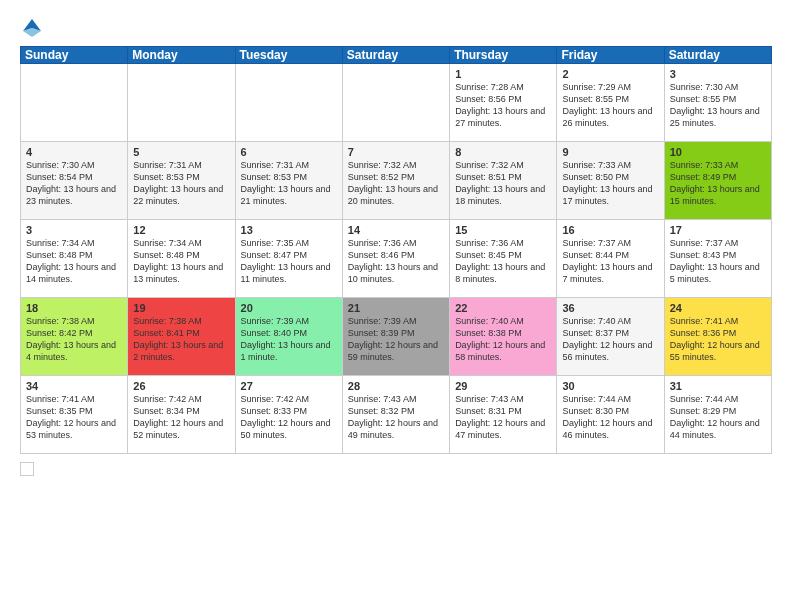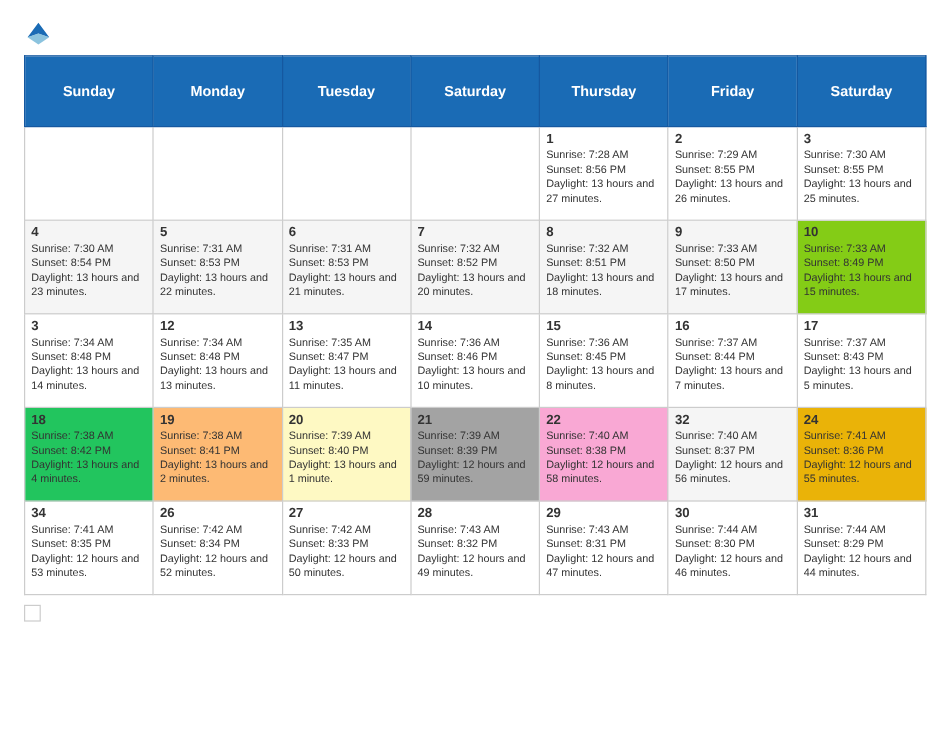--- a/index.html
+++ b/index.html
@@ -54,22 +54,22 @@
     .calendar {
       width: 100%;
       border-collapse: collapse;
       border: 1px solid #ccc;
     }
     .calendar th {
       background: #1a6bb5;
       color: #fff;
       font-size: 12px;
       font-weight: bold;
-      padding: 22px 4px;
-      text-align: center;
+      padding: 1px 4px;
+      text-align: left;
       border: 1px solid #1558a0;
     }
     .calendar td {
       width: 107px;
       vertical-align: top;
       padding: 4px 5px;
       font-size: 9.5px;
       color: #333;
       border: 1px solid #ccc;
       background: #fff;
@@ -253,57 +253,57 @@
 Daylight: 13 hours and 7 minutes.</div>
         </td>
         <td>
           <span class="day-num">17</span>
           <div class="day-info" style="white-space: pre-line;">Sunrise: 7:37 AM
 Sunset: 8:43 PM
 Daylight: 13 hours and 5 minutes.</div>
         </td>
       </tr>
       <tr>
-        <td style="background: #22c55e;">
+        <td style="background: #bef264;">
           <span class="day-num">18</span>
           <div class="day-info" style="white-space: pre-line;">Sunrise: 7:38 AM
 Sunset: 8:42 PM
 Daylight: 13 hours and 4 minutes.</div>
         </td>
-        <td style="background: #fdba74;">
+        <td style="background: #ef4444;">
           <span class="day-num">19</span>
           <div class="day-info" style="white-space: pre-line;">Sunrise: 7:38 AM
 Sunset: 8:41 PM
 Daylight: 13 hours and 2 minutes.</div>
         </td>
-        <td style="background: #fef9c3;">
+        <td style="background: #86efac;">
           <span class="day-num">20</span>
           <div class="day-info" style="white-space: pre-line;">Sunrise: 7:39 AM
 Sunset: 8:40 PM
 Daylight: 13 hours and 1 minute.</div>
         </td>
         <td style="background: #a3a3a3;">
           <span class="day-num">21</span>
           <div class="day-info" style="white-space: pre-line;">Sunrise: 7:39 AM
 Sunset: 8:39 PM
 Daylight: 12 hours and 59 minutes.</div>
         </td>
         <td style="background: #f9a8d4;">
           <span class="day-num">22</span>
           <div class="day-info" style="white-space: pre-line;">Sunrise: 7:40 AM
 Sunset: 8:38 PM
 Daylight: 12 hours and 58 minutes.</div>
         </td>
         <td style="background: rgb(245, 245, 245);">
-          <span class="day-num">32</span>
+          <span class="day-num">36</span>
           <div class="day-info" style="white-space: pre-line;">Sunrise: 7:40 AM
 Sunset: 8:37 PM
 Daylight: 12 hours and 56 minutes.</div>
         </td>
-        <td style="background: #eab308;">
+        <td style="background: #fde047;">
           <span class="day-num">24</span>
           <div class="day-info" style="white-space: pre-line;">Sunrise: 7:41 AM
 Sunset: 8:36 PM
 Daylight: 12 hours and 55 minutes.</div>
         </td>
       </tr>
       <tr>
         <td>
           <span class="day-num">34</span>
           <div class="day-info" style="white-space: pre-line;">Sunrise: 7:41 AM

